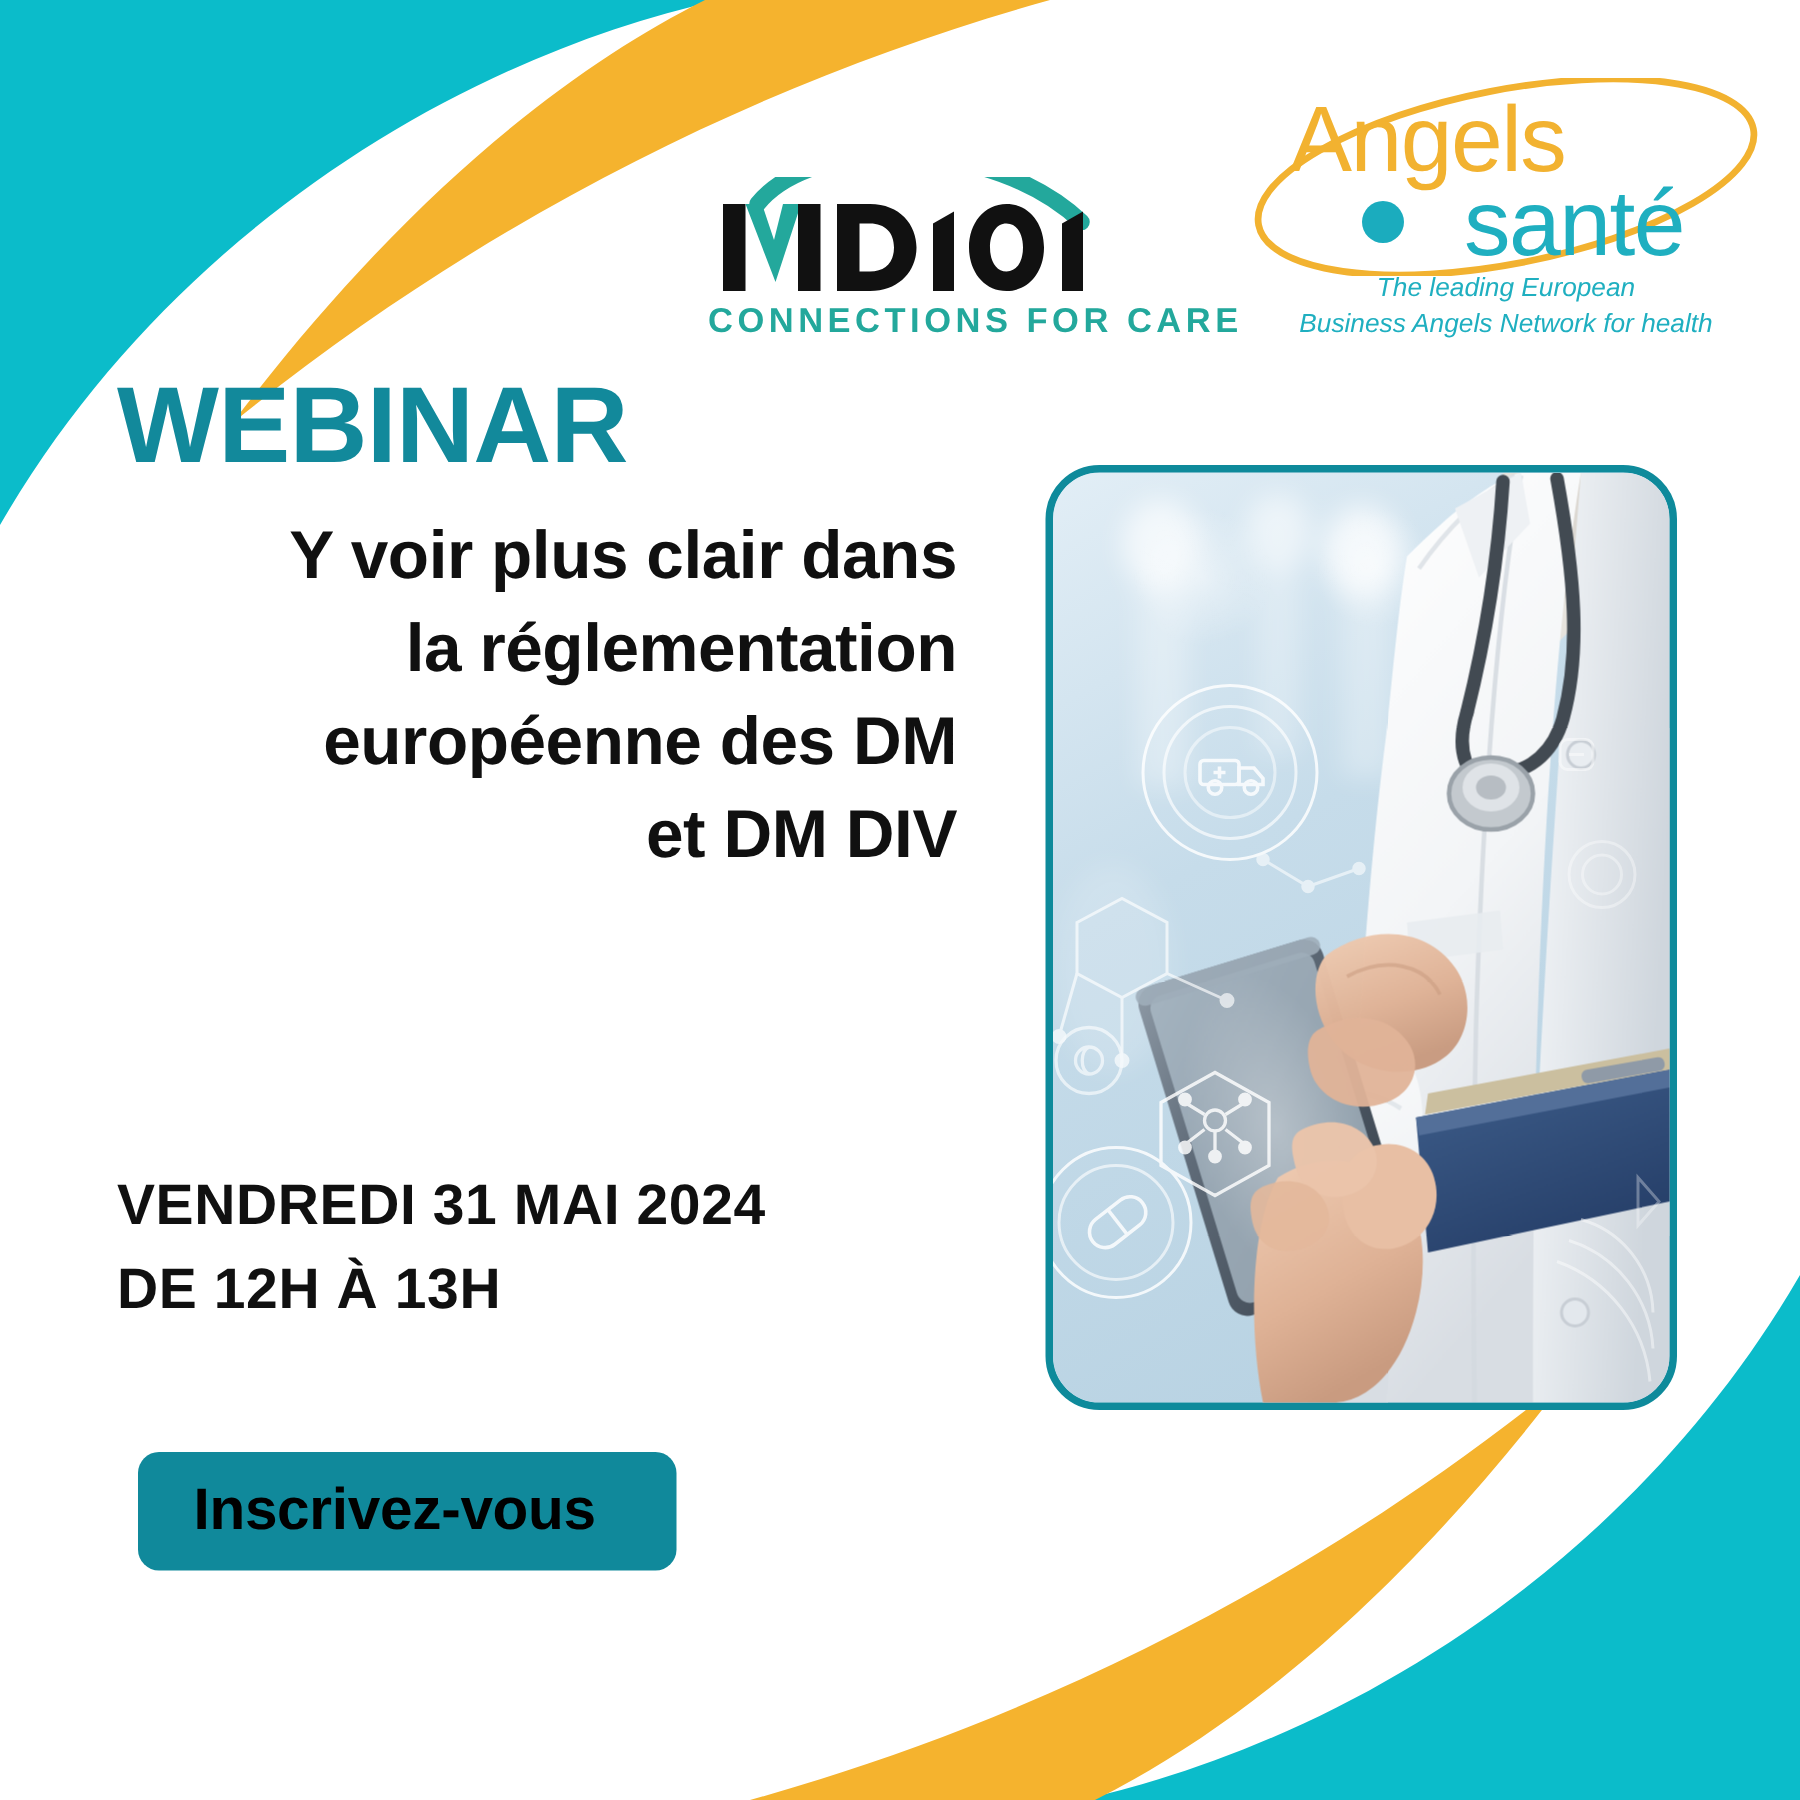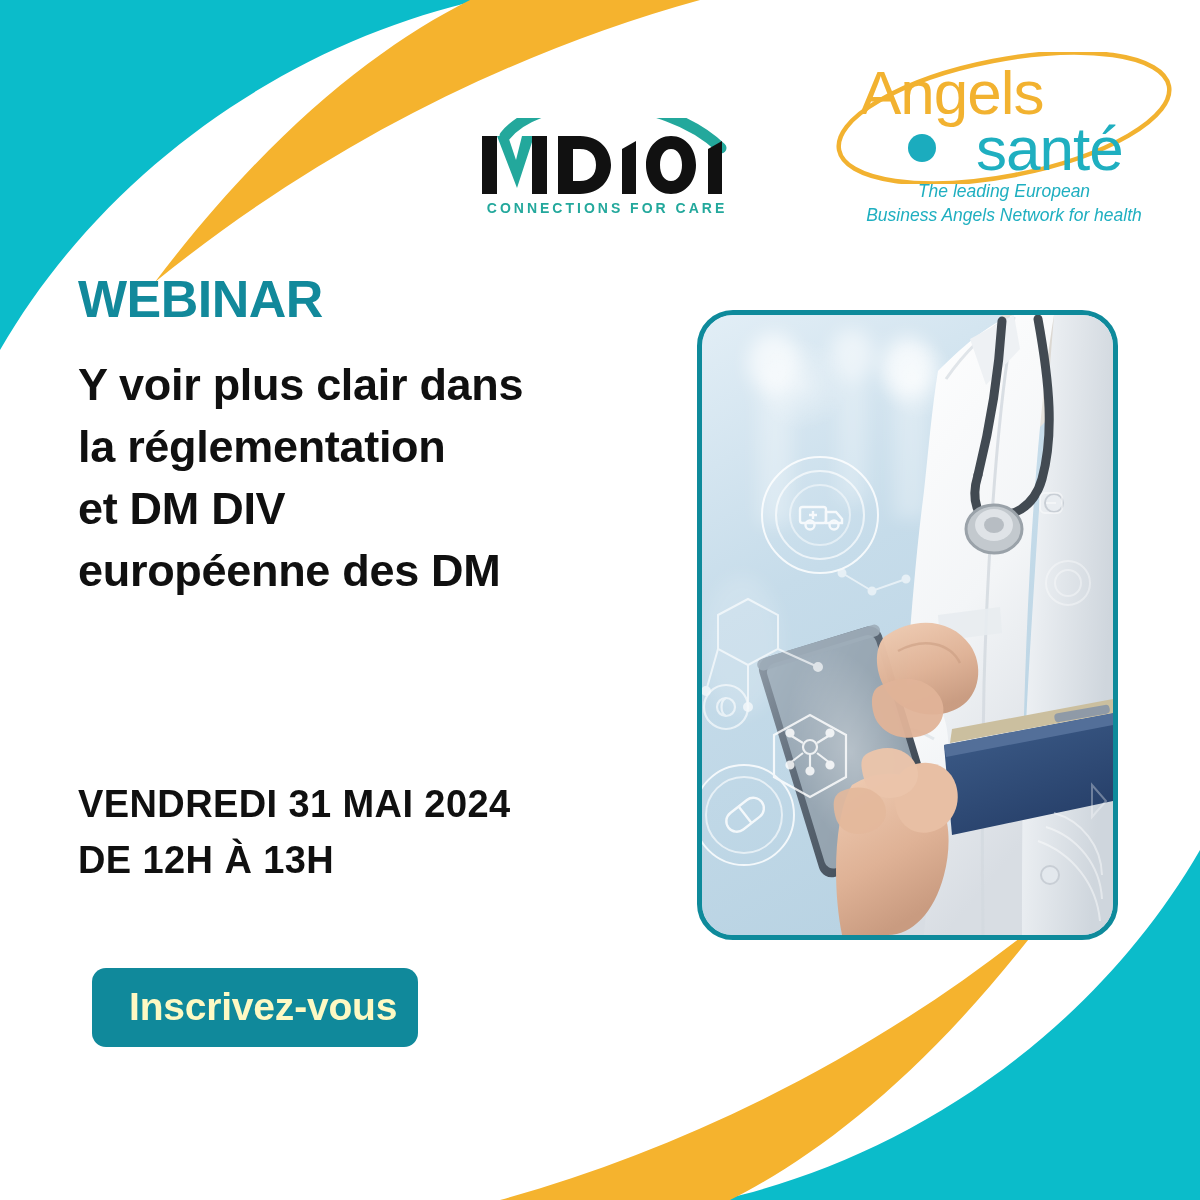--- a/index.html
+++ b/index.html
@@ -51,21 +51,21 @@
     width: 270px;
     height: 78px;
   }
   .md101-tag {
     position: absolute;
     left: 0;
     top: 130px;
     width: 270px;
     text-align: center;
     color: #23A89C;
-    font-size: 14px;
+    font-size: 23px;
     font-weight: bold;
     letter-spacing: 3.0px;
     white-space: nowrap;
   }
 
   .angels-logo {
     position: absolute;
     left: 826px;
     top: 4px;
     width: 356px;
@@ -95,58 +95,58 @@
 
   
   .content-left {
     position: absolute;
     left: 78px;
     top: 243px;
     width: 560px;
   }
   .webinar-title {
     color: #12899B;
-    font-size: 52px;
+    font-size: 72px;
     font-weight: bold;
     line-height: 82px;
     letter-spacing: -0.5px;
-    margin: 15px 0 14px 0;
+    margin: 0 0 14px 0;
   }
   .webinar-subtitle {
     color: #101010;
     font-size: 45px;
     font-weight: bold;
     line-height: 62px;
     letter-spacing: -0.3px;
     margin: 0;
   }
-  .webinar-subtitle div { white-space: nowrap; }
+  .webinar-subtitle div { white-space: nowrap; text-align: right; }
 
   .datetime {
     position: absolute;
     left: 78px;
     top: 742px;
     color: #101010;
     font-size: 38px;
     font-weight: bold;
     line-height: 56px;
     letter-spacing: 0.4px;
     margin-top: 34px;
   }
   .datetime div { white-space: nowrap; }
 
   .cta-button {
     position: absolute;
     left: 92px;
     top: 968px;
-    padding: 19px 21px 21px 37px;
+    padding: 19px 54px 21px 37px;
     background: #10899B;
     border: none;
     border-radius: 14px;
-    color: #fef9c3;
+    color: #000000;
     font-family: "Liberation Sans", sans-serif;
     font-size: 39px;
     font-weight: bold;
     letter-spacing: -0.2px;
     cursor: pointer;
     line-height: 1;
   }
 
   
   .photo-card {
@@ -234,22 +234,22 @@
         <div>Business Angels Network for health</div>
       </div>
     </div>
   </div>
 
   <div class="content-left">
     <div class="webinar-title">WEBINAR</div>
     <div class="webinar-subtitle">
       <div>Y voir plus clair dans</div>
       <div>la réglementation</div>
+      <div>européenne des DM</div>
       <div>et DM DIV</div>
-      <div>européenne des DM</div>
     </div>
   </div>
 
   <div class="datetime">
     <div>VENDREDI 31 MAI 2024</div>
     <div>DE 12H À 13H</div>
   </div>
 
   <button class="cta-button">Inscrivez-vous</button>
 

